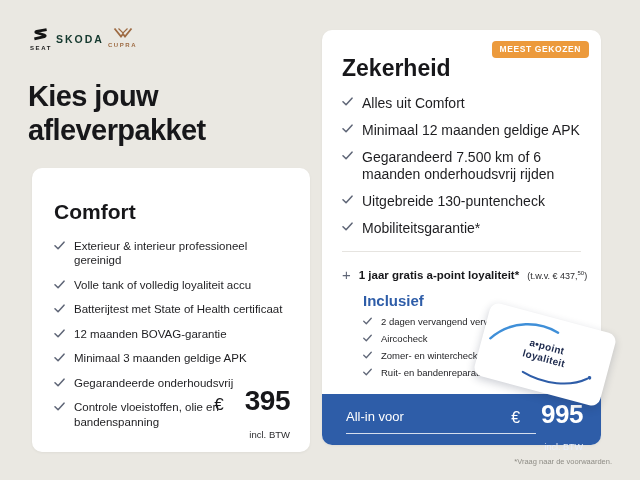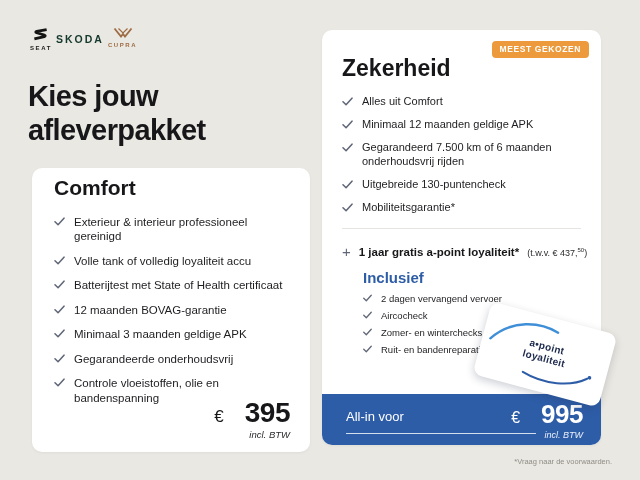--- a/index.html
+++ b/index.html
@@ -20,38 +20,38 @@
 
   
   .card { position:absolute; background:#FFFFFF; border-radius:10px; box-shadow:0 1px 3px rgba(0,0,0,0.05); }
   .card-title { font-weight:700; color:#17171A; }
 
   .checklist { list-style:none; }
   .check-item { display:flex; align-items:flex-start; gap:9px; color:#1E1E21; }
   .check-item svg { flex:none; stroke:#5F6677; stroke-width:1.7; fill:none; stroke-linecap:round; stroke-linejoin:round; }
 
   
-  .comfort { left:32px; top:168px; width:278px; height:284px; padding:8px 20px 0 22px; }
+  .comfort { left:32px; top:168px; width:278px; height:284px; padding:32px 20px 0 22px; }
   .comfort .card-title { font-size:21px; margin-bottom:15px; }
   .comfort .check-item { font-size:11.5px; line-height:1.26; margin-bottom:10px; }
   .comfort .check-item svg { width:11px; height:9px; margin-top:2px; }
 
   .price-block { position:absolute; right:20px; bottom:12px; text-align:right; }
   .price-line { display:flex; align-items:baseline; justify-content:flex-end; color:#17171A; }
   .price-euro { font-size:17px; font-weight:400; margin-right:1px; }
   .price-amount { font-size:28px; font-weight:700; letter-spacing:-0.5px;margin-left:20px; }
-  .price-note { font-size:9.5px; color:#2B2B2E; margin-top:0;font-style:italic; }
+  .price-note { font-size:9.5px; color:#2B2B2E; margin-top:12px; }
 
   
   .zekerheid { left:322px; top:30px; width:279px; height:415px; }
   .badge { position:absolute; top:11px; right:12px; background:#EC9A3C; color:#FFFFFF; font-size:8.5px;
     font-weight:700; letter-spacing:0.6px; padding:3px 8px 4px; border-radius:4px; }
   .zekerheid .card-title { font-size:23px; margin:25px 18px 13px 20px; }
   .zekerheid .checklist { margin:0 16px 0 20px; }
-  .zekerheid .check-item { font-size:11px; line-height:1.27; margin-bottom:9px; }
+  .zekerheid .check-item { font-size:14px; line-height:1.27; margin-bottom:9px; }
   .zekerheid .check-item svg { width:11px; height:9px; margin-top:2px; }
 
   .divider { border:0; border-top:1px solid #E6E4E0; margin:13px 20px 13px 20px; }
 
   .loyalty-row { display:flex; align-items:baseline; gap:8px; margin:0 14px 0 20px; }
   .plus-glyph { color:#5F6677; font-size:15px; font-weight:500; flex:none; position:relative; top:1px; }
   .loyalty-title { font-size:11.5px; font-weight:700; color:#17171A; white-space:nowrap; }
   .loyalty-value { font-size:9px; color:#2B2B2E; white-space:nowrap; }
   .loyalty-value sup { font-size:6px; }
 

